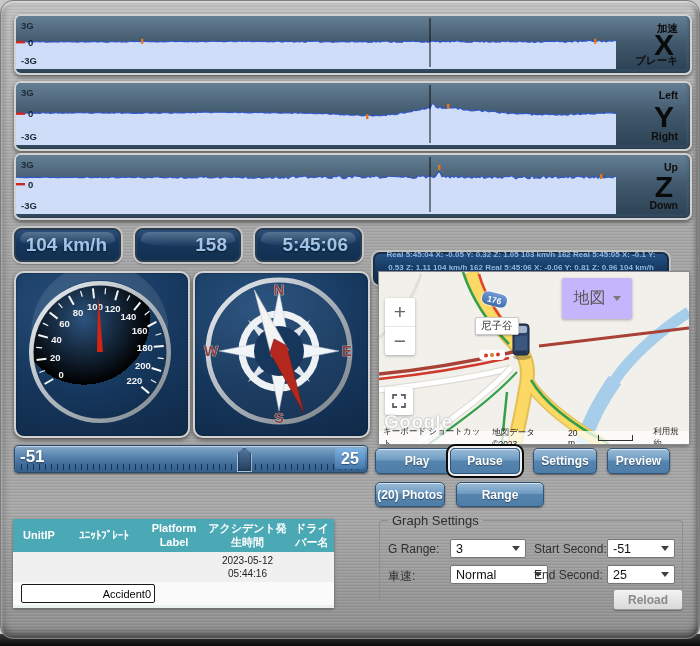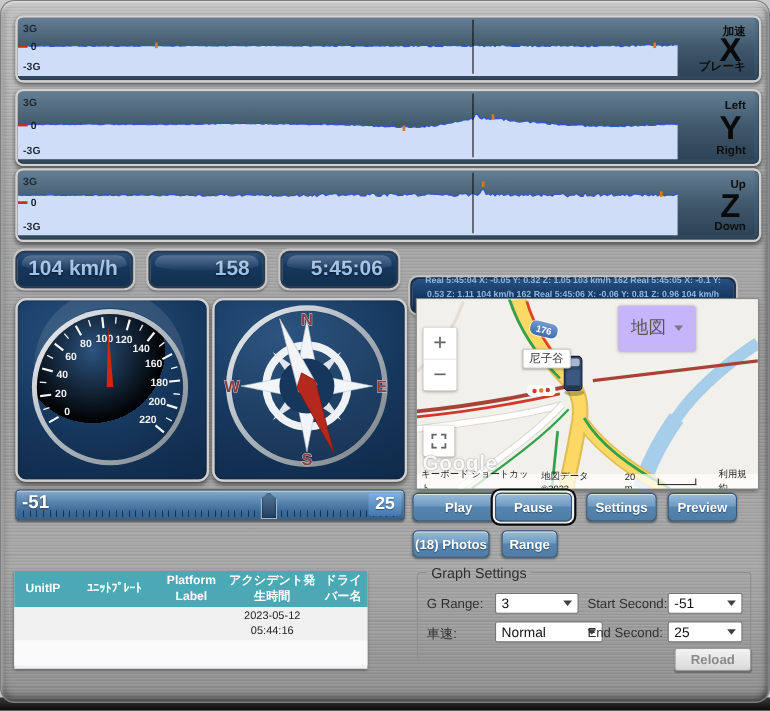--- a/index.html
+++ b/index.html
@@ -332,22 +332,22 @@
       <span class="min">-51</span>
       <span class="max">25</span>
       <div class="thumb" id="slider-thumb" style="left: calc(65% - 7px);"></div>
     </div>
 
     <div id="buttons">
         <div class="btn" style="left: 374px; top: 447px; width: 84px; height: 26px;">Play</div>
         <div class="btn focused" style="left: 449px; top: 447px; width: 70px; height: 26px;">Pause</div>
         <div class="btn" style="left: 532px; top: 447px; width: 64px; height: 26px;">Settings</div>
         <div class="btn" style="left: 606px; top: 447px; width: 63px; height: 26px;">Preview</div>
-        <div class="btn" style="left: 374px; top: 481px; width: 70px; height: 25px;">(18) Photos</div>
-        <div class="btn" style="left: 455px; top: 481px; width: 51px; height: 25px;">Range</div>
+        <div class="btn" style="left: 374px; top: 481px; width: 70px; height: 25px;">(20) Photos</div>
+        <div class="btn" style="left: 455px; top: 481px; width: 88px; height: 25px;">Range</div>
       </div>
 
     <fieldset class="gs">
       <legend>Graph Settings</legend>
       <span class="gs-label" style="left:8px;top:14px;">G Range:</span>
       <div class="gs-select" style="left:70px;top:11px;width:76px;">
         <span>3</span>
           <span class="chev"></span>
       </div>
       <span class="gs-label" style="left:154px;top:14px;">Start Second:</span>
@@ -379,17 +379,18 @@
         <div class="tbl-row">
           <div class="cell" style="width: 52px;"></div>
           <div class="cell" style="width: 78px;"></div>
           <div class="cell" style="width: 62px;"></div>
           <div class="cell" style="width: 85px;">
             <span>2023-05-12<br>05:44:16</span>
           </div>
           <div class="cell" style="width: 44px;"></div>
         </div>
         <div class="tbl-ctrl">
+          <input class="accident-input" type="text" value="Accident0" style="">
         </div>
       </div>
 
   </div>
 </div>
 
 </body></html>

